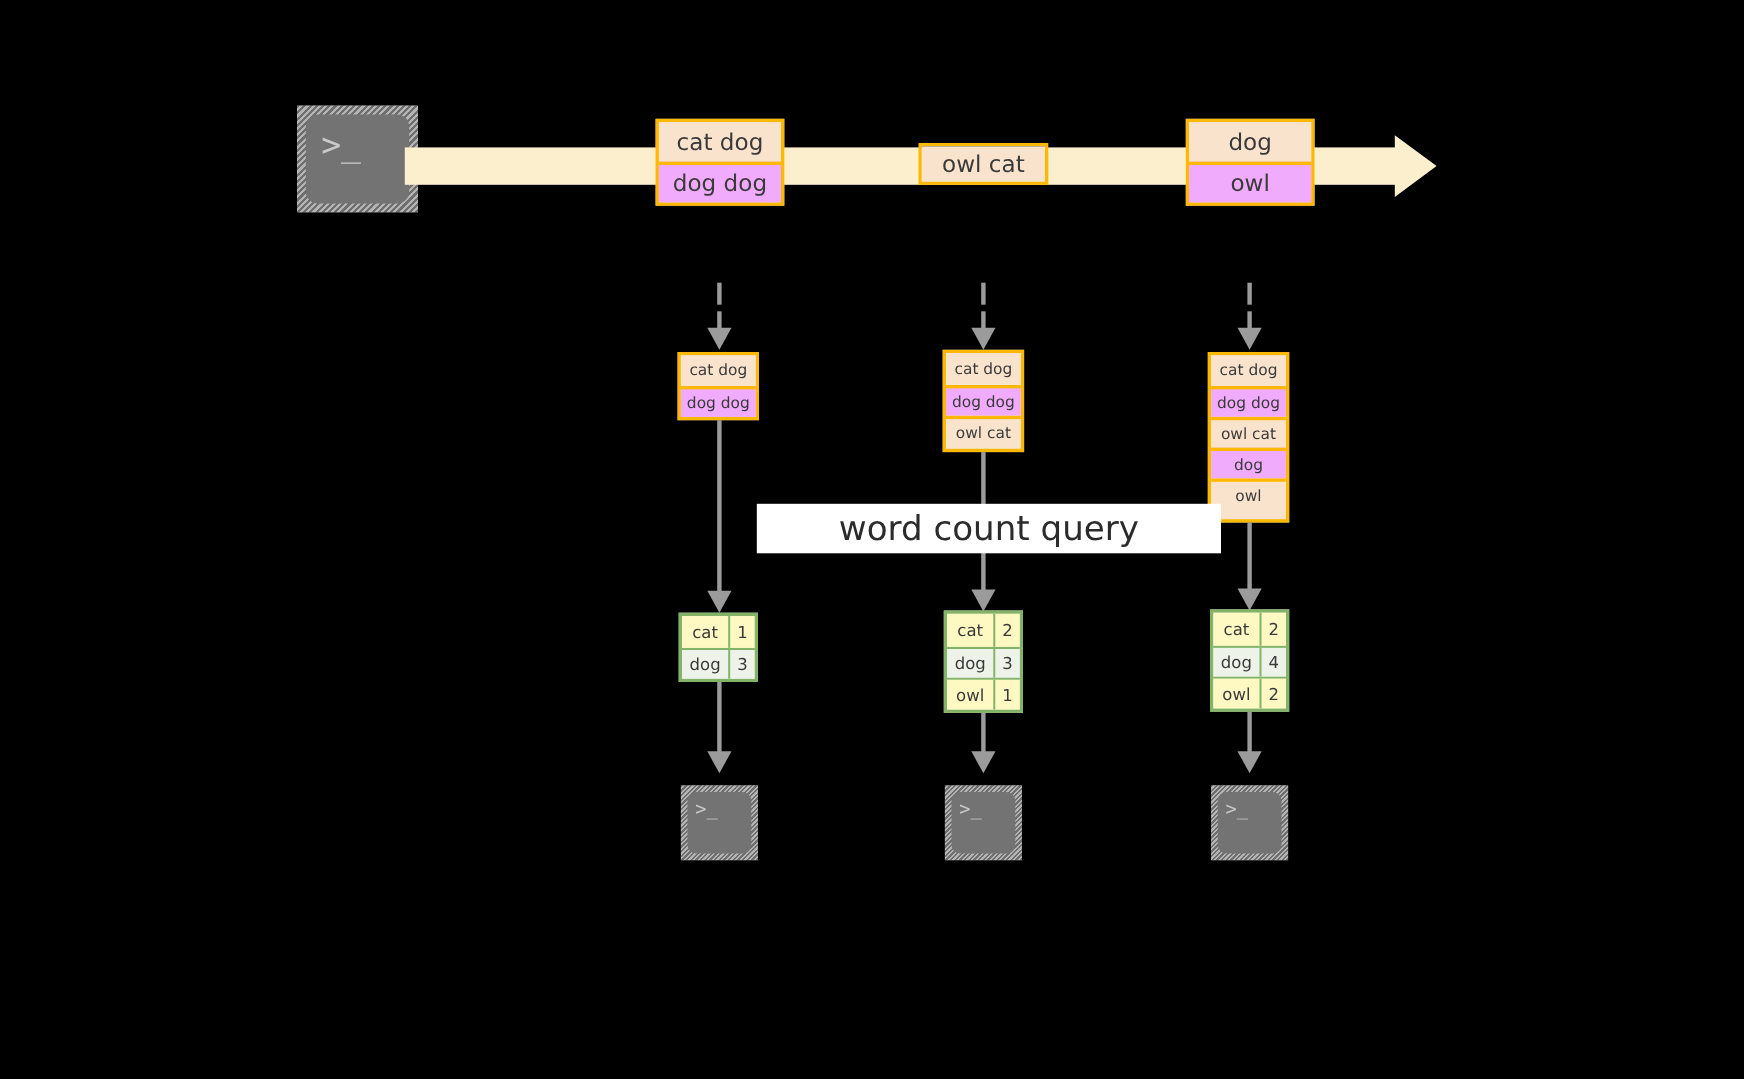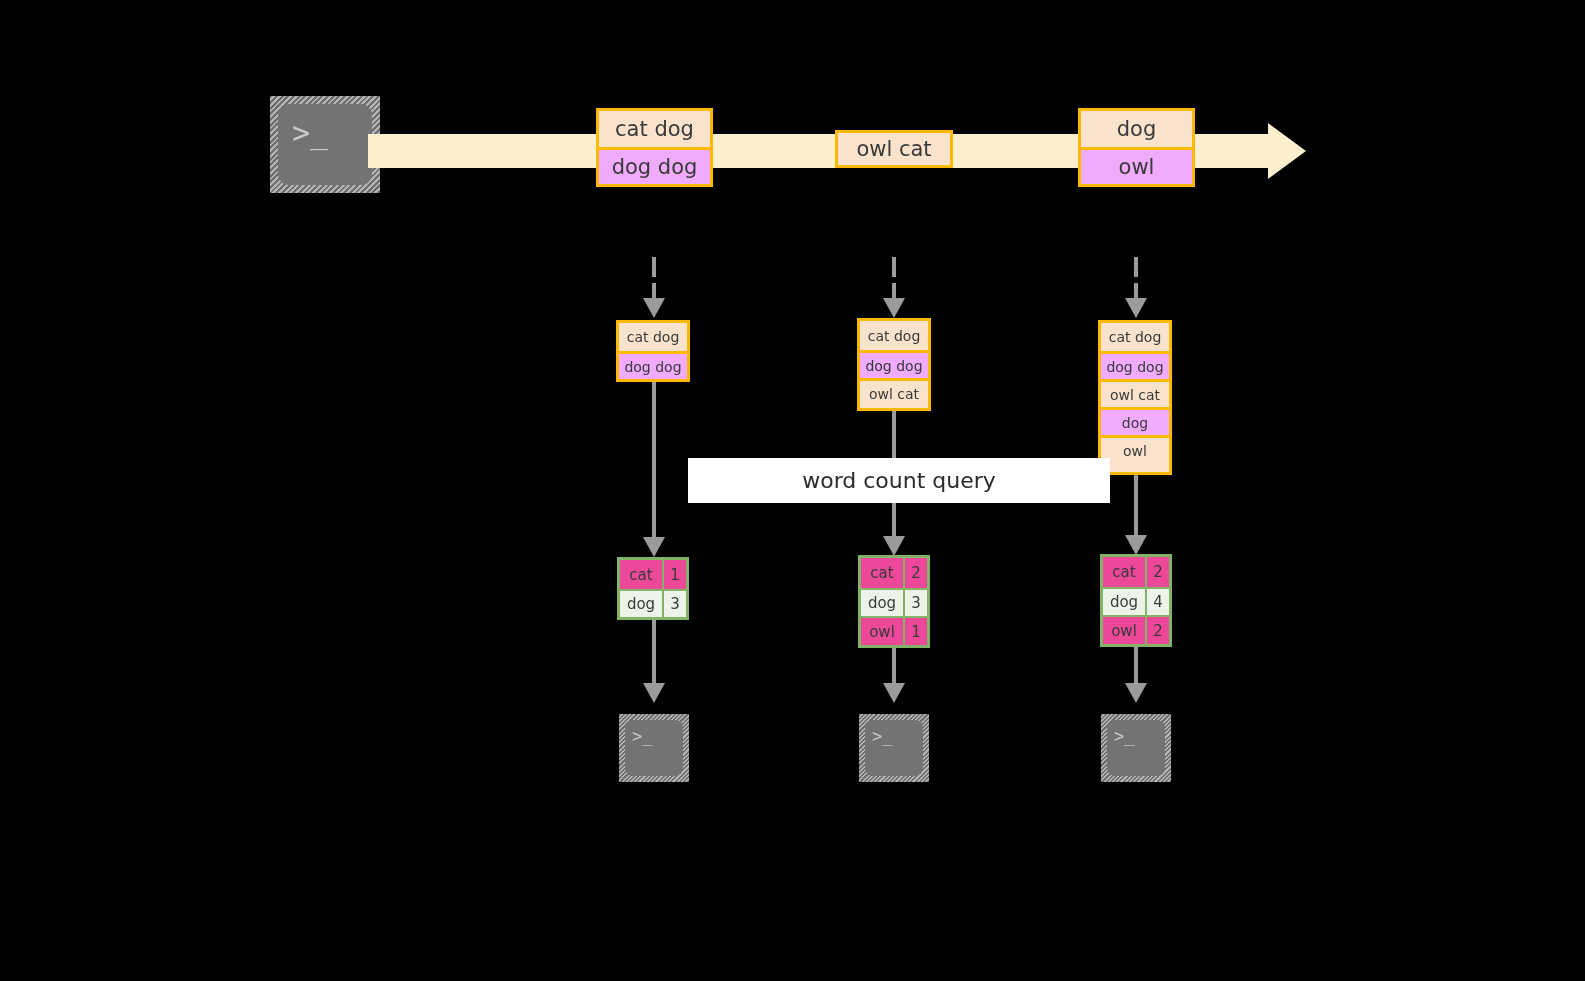--- a/index.html
+++ b/index.html
@@ -105,21 +105,21 @@
     display: flex;
     box-sizing: border-box;
   }
   .grow + .grow { border-top: 2px solid #82b366; }
   .gcell {
     box-sizing: border-box;
     display: flex;
     align-items: center;
     justify-content: center;
     color: #3a3a3a;
-    background: #ec4899;
+    background: #fef9c3;
     white-space: nowrap;
   }
   .grow.alt .gcell { background: #eef3ea; }
   .gcell.key { border-right: 2px solid #82b366; }
 
   
   .vline {
     position: absolute;
     width: 4px;
     background: #9b9b9b;
@@ -268,15 +268,15 @@
   </div>
 
   <div class="vline" style="left:1134px; top:647px; height:38px;"></div>
   <div class="vhead" style="left:1125px; top:683px;"></div>
 
   <div class="terminal small" style="left:1101px; top:714px; width:70px; height:68px;">
     <div class="term-inner"></div>
     <div class="term-glyph">&gt;_</div>
   </div>
 
-  <div class="banner" style="left:688px; top:458px; width:422px; height:45px; font-size:22px;">word count query</div>
+  <div class="banner" style="left:688px; top:458px; width:422px; height:45px; font-size:31px;">word count query</div>
 
 </div>
 
 </body></html>

